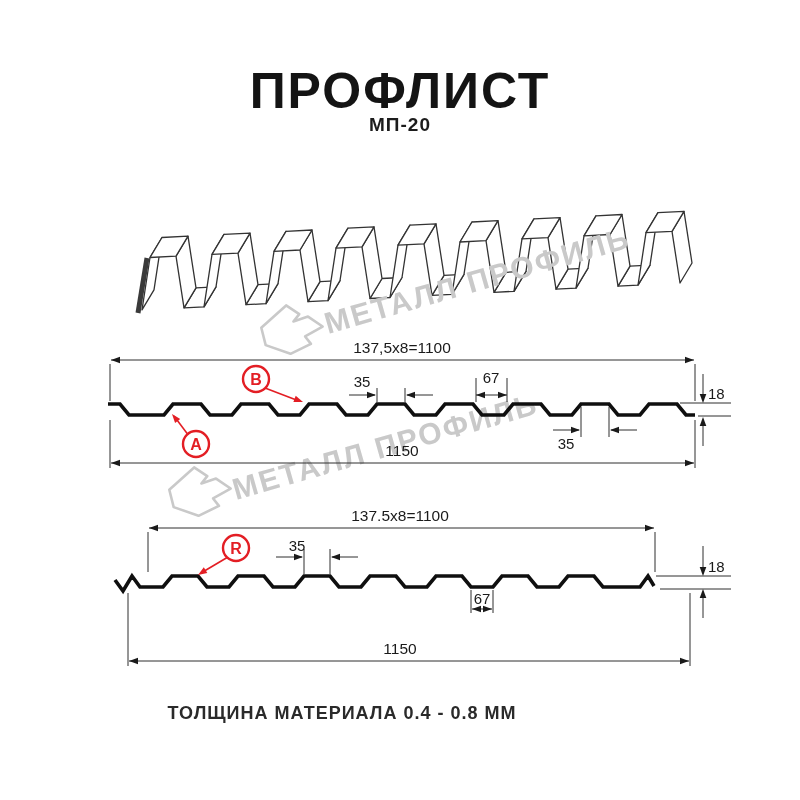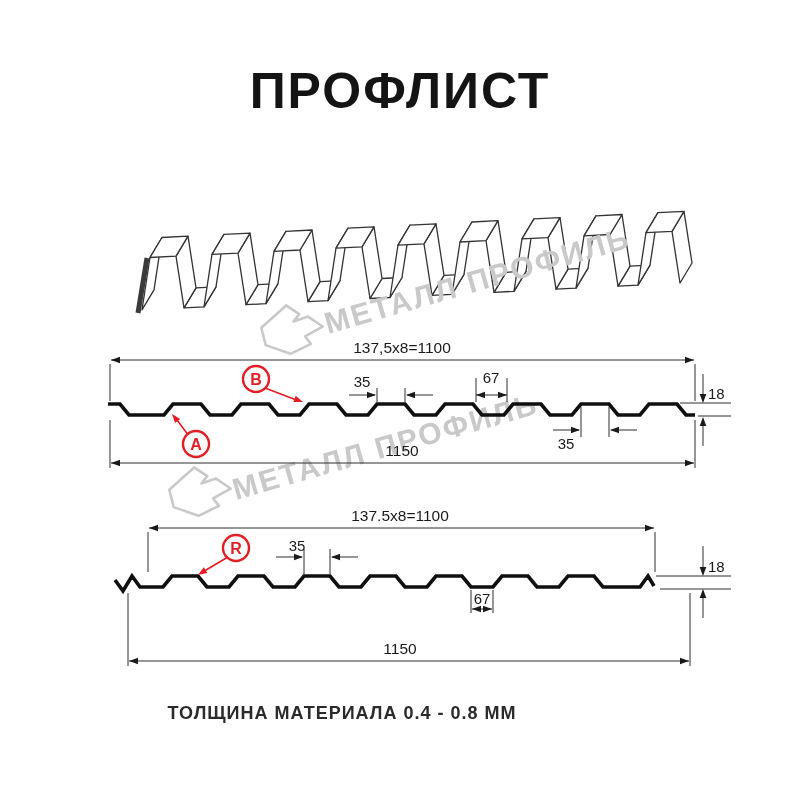--- a/index.html
+++ b/index.html
@@ -24,20 +24,21 @@
   .redtxt{font-size:16px;font-weight:bold;fill:#e31e24;text-anchor:middle;}
   .blackhead{fill:#1a1a1a;}
   .redhead{fill:#e31e24;}
 </style>
 </head>
 <body>
 
 <div class="page">
 
   <h1 class="title">ПРОФЛИСТ</h1>
+  <div class="subtitle">МП-20</div>
 
   <svg width="800" height="560" viewBox="0 160 800 560">
 
     <g id="sheet3d">
         <polygon points="184.0,307.8 204.0,306.8 216.0,286.8 196.0,287.8"></polygon>
         <polygon points="246.0,304.7 266.0,303.7 278.0,283.7 258.0,284.7"></polygon>
         <polygon points="308.0,301.6 328.0,300.6 340.0,280.6 320.0,281.6"></polygon>
         <polygon points="370.0,298.5 390.0,297.5 402.0,277.5 382.0,278.5"></polygon>
         <polygon points="432.0,295.4 452.0,294.4 464.0,274.4 444.0,275.4"></polygon>
         <polygon points="494.0,292.3 514.0,291.3 526.0,271.3 506.0,272.3"></polygon>

